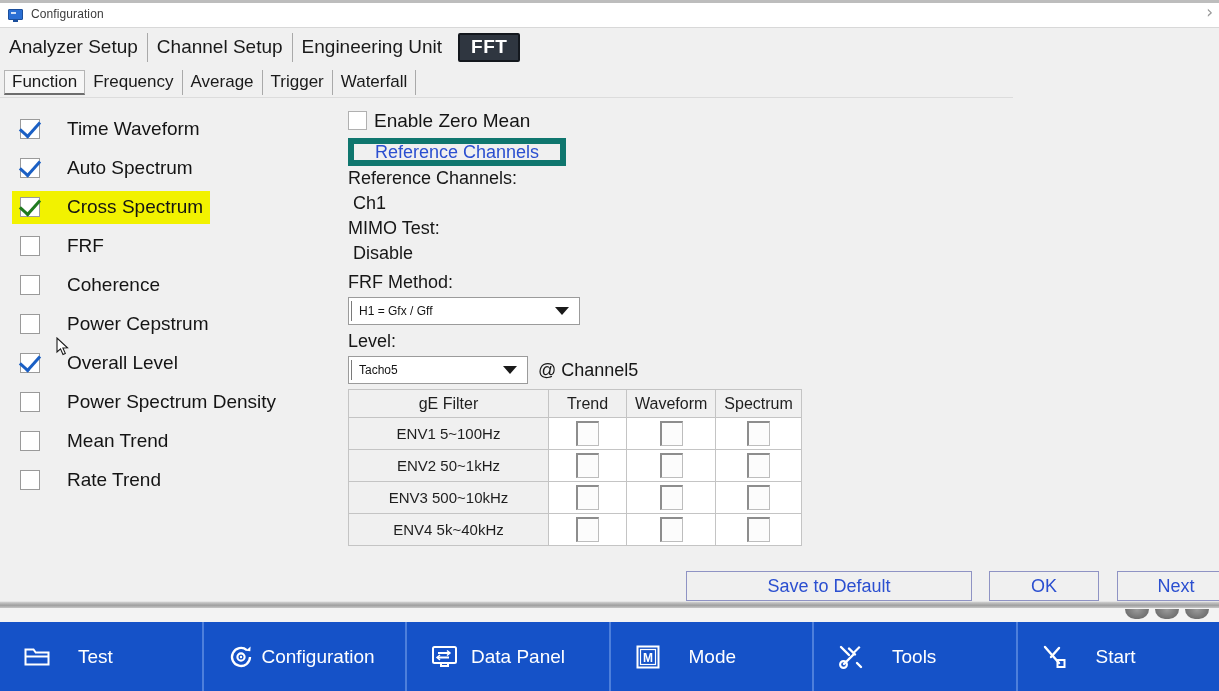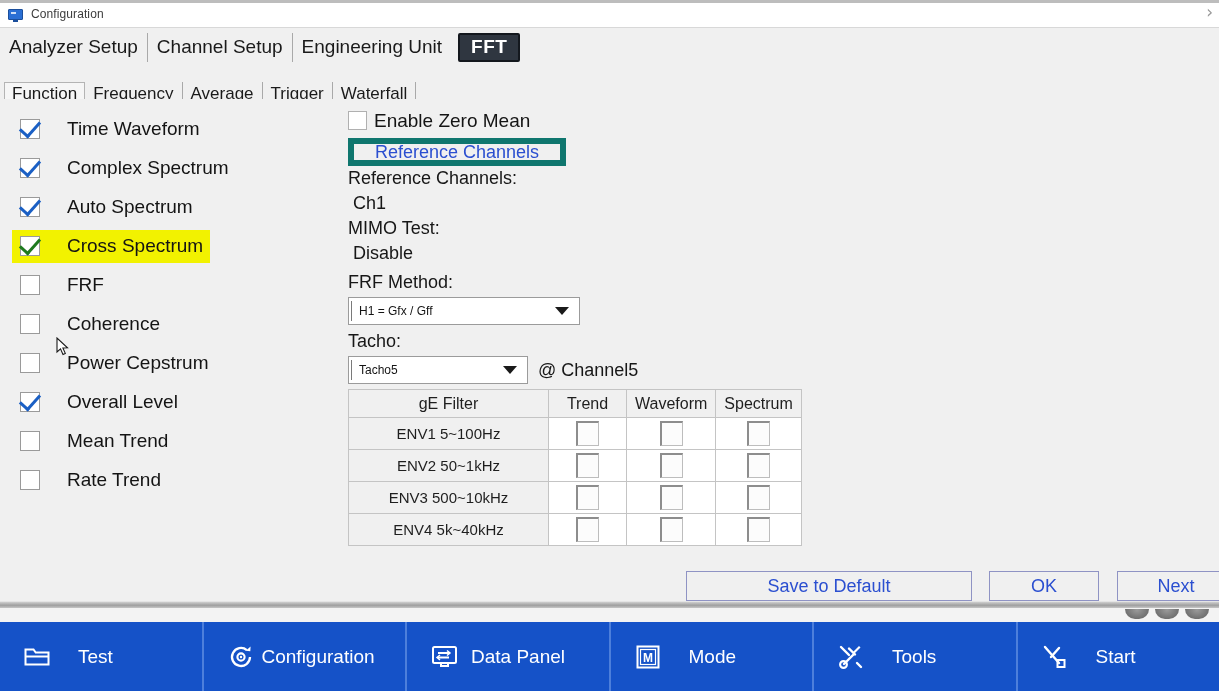--- a/index.html
+++ b/index.html
@@ -94,21 +94,20 @@
   }
 
   
   .subtabs {
     position: absolute; left: 0; top: 68px;
     width: 1013px; height: 30px;
     background: #f0f0f0;
     display: flex; align-items: center;
     padding-left: 4px;
     border-bottom: 1px solid #dcdcdc;
-    margin-top: 12px;
   }
   .stab {
     font-size: 17px;
     color: #1a1a1a;
     padding: 1px 8px 2px 8px;
     white-space: nowrap;
     border-right: 1px solid #a9a9a9;
     line-height: 22px;
   }
   .stab.sel {
@@ -381,24 +380,20 @@
 
   <div class="body">
 
     <div class="checklist">
       <div class="crow">
         <span class="cbx checked"></span>
         <span class="clab">Time Waveform</span>
       </div>
       <div class="crow">
         <span class="cbx checked"></span>
-        <span class="clab">Complex Spectrum</span>
-      </div>
-      <div class="crow">
-        <span class="cbx checked"></span>
         <span class="clab">Auto Spectrum</span>
       </div>
       <div class="crow hl">
         <span class="cbx checked green"></span>
         <span class="clab">Cross Spectrum</span>
       </div>
       <div class="crow">
         <span class="cbx"></span>
         <span class="clab">FRF</span>
       </div>
@@ -406,20 +401,24 @@
         <span class="cbx"></span>
         <span class="clab">Coherence</span>
       </div>
       <div class="crow">
         <span class="cbx"></span>
         <span class="clab">Power Cepstrum</span>
       </div>
       <div class="crow">
         <span class="cbx checked"></span>
         <span class="clab">Overall Level</span>
+      </div>
+      <div class="crow">
+        <span class="cbx"></span>
+        <span class="clab">Power Spectrum Density</span>
       </div>
       <div class="crow">
         <span class="cbx"></span>
         <span class="clab">Mean Trend</span>
       </div>
       <div class="crow">
         <span class="cbx"></span>
         <span class="clab">Rate Trend</span>
       </div>
     </div>
@@ -442,21 +441,21 @@
       <div class="plain ind">Disable</div>
 
       <div class="plain" style="margin-top:4px;">FRF Method:</div>
       <div class="ddrow">
         <div class="dropdown dd-frf">
           <span class="dd-text">H1 = Gfx / Gff</span>
           <span class="dd-caret"></span>
         </div>
       </div>
 
-      <div class="plain" style="margin-top:4px;">Tacho:</div>
+      <div class="plain" style="margin-top:4px;">Level:</div>
       <div class="ddrow tachorow">
         <div class="dropdown dd-tacho">
           <span class="dd-text">Tacho5</span>
           <span class="dd-caret"></span>
         </div>
         <span class="at-chan">@ Channel5</span>
       </div>
     </div>
 
     <table class="getable">

